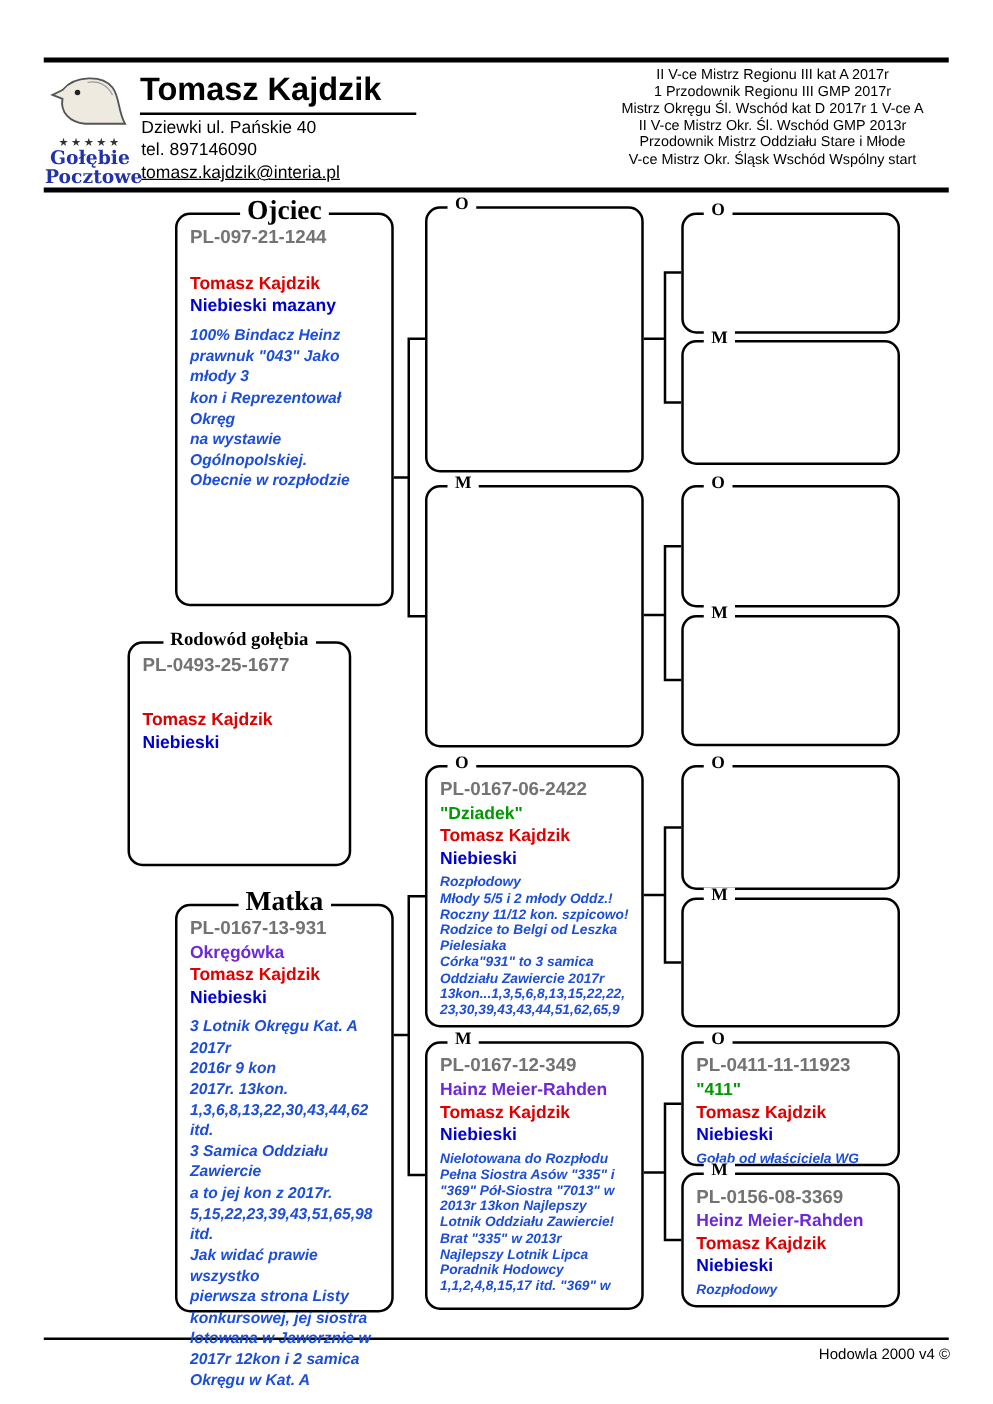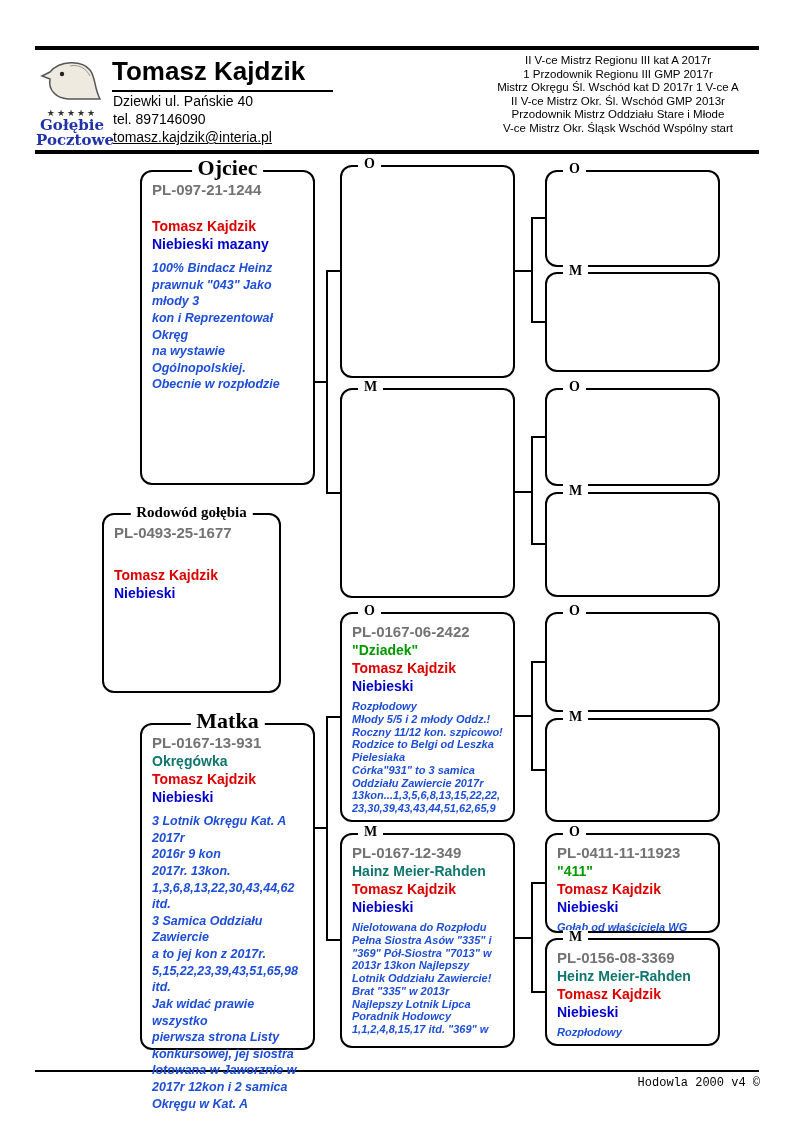--- a/index.html
+++ b/index.html
@@ -18,29 +18,29 @@
                 font-size:11.5px;line-height:13.6px;}
   
   .pbox{position:absolute;border:2px solid #000;border-radius:12px;background:#fff;
         padding:9px 9px 4px 10px;box-sizing:border-box;}
   .plabel{position:absolute;background:#fff;padding:0 6px;font-family:"Liberation Serif",serif;font-weight:bold;}
   .plabel-center{top:-15px;left:50%;transform:translateX(-50%);font-size:22px;line-height:22px;white-space:nowrap;}
   .plabel-small{top:-11px;left:50%;transform:translateX(-50%);font-size:15px;line-height:16px;white-space:nowrap;}
   .plabel-left{top:-10px;left:16px;font-size:14px;line-height:14px;}
   .ring{color:#737373;font-weight:bold;font-size:15px;line-height:18px;}
   .pname{color:#009900;font-weight:bold;font-size:14px;line-height:18px;}
-  .strain{color:#0f766e;font-weight:bold;font-size:14px;line-height:18px;}
+  .strain{color:#6d28d9;font-weight:bold;font-size:14px;line-height:18px;}
   .owner{color:#dd0000;font-weight:bold;font-size:14px;line-height:18px;}
   .pcolor{color:#0000cc;font-weight:bold;font-size:14px;line-height:18px;}
   .desc{font-style:italic;font-weight:bold;white-space:pre-line;color:#1d4ed8;}
   .desc-lg{font-size:12.5px;line-height:1.33;margin-top:7px;}
   .desc-sm{font-size:11px;line-height:1.16;margin-top:5px;}
   .gap18{height:18px;}  .gap24{height:24px;}
   #connectors{position:absolute;left:0;top:0;pointer-events:none;}
-  #footer-text{position:absolute;right:34px;top:1076px;font-size:12px;font-family:Liberation Mono, monospace;}
+  #footer-text{position:absolute;right:34px;top:1076px;font-size:12px;}
 </style>
 </head>
 <body>
 
 <div id="page">
 
   <div class="hr" style="left:35px;top:46px;width:724px;height:4px;"></div>
   <div class="hr" style="left:35px;top:150px;width:724px;height:4px;"></div>
   <div class="hr" style="left:35px;top:1070px;width:724px;height:2px;"></div>
 

